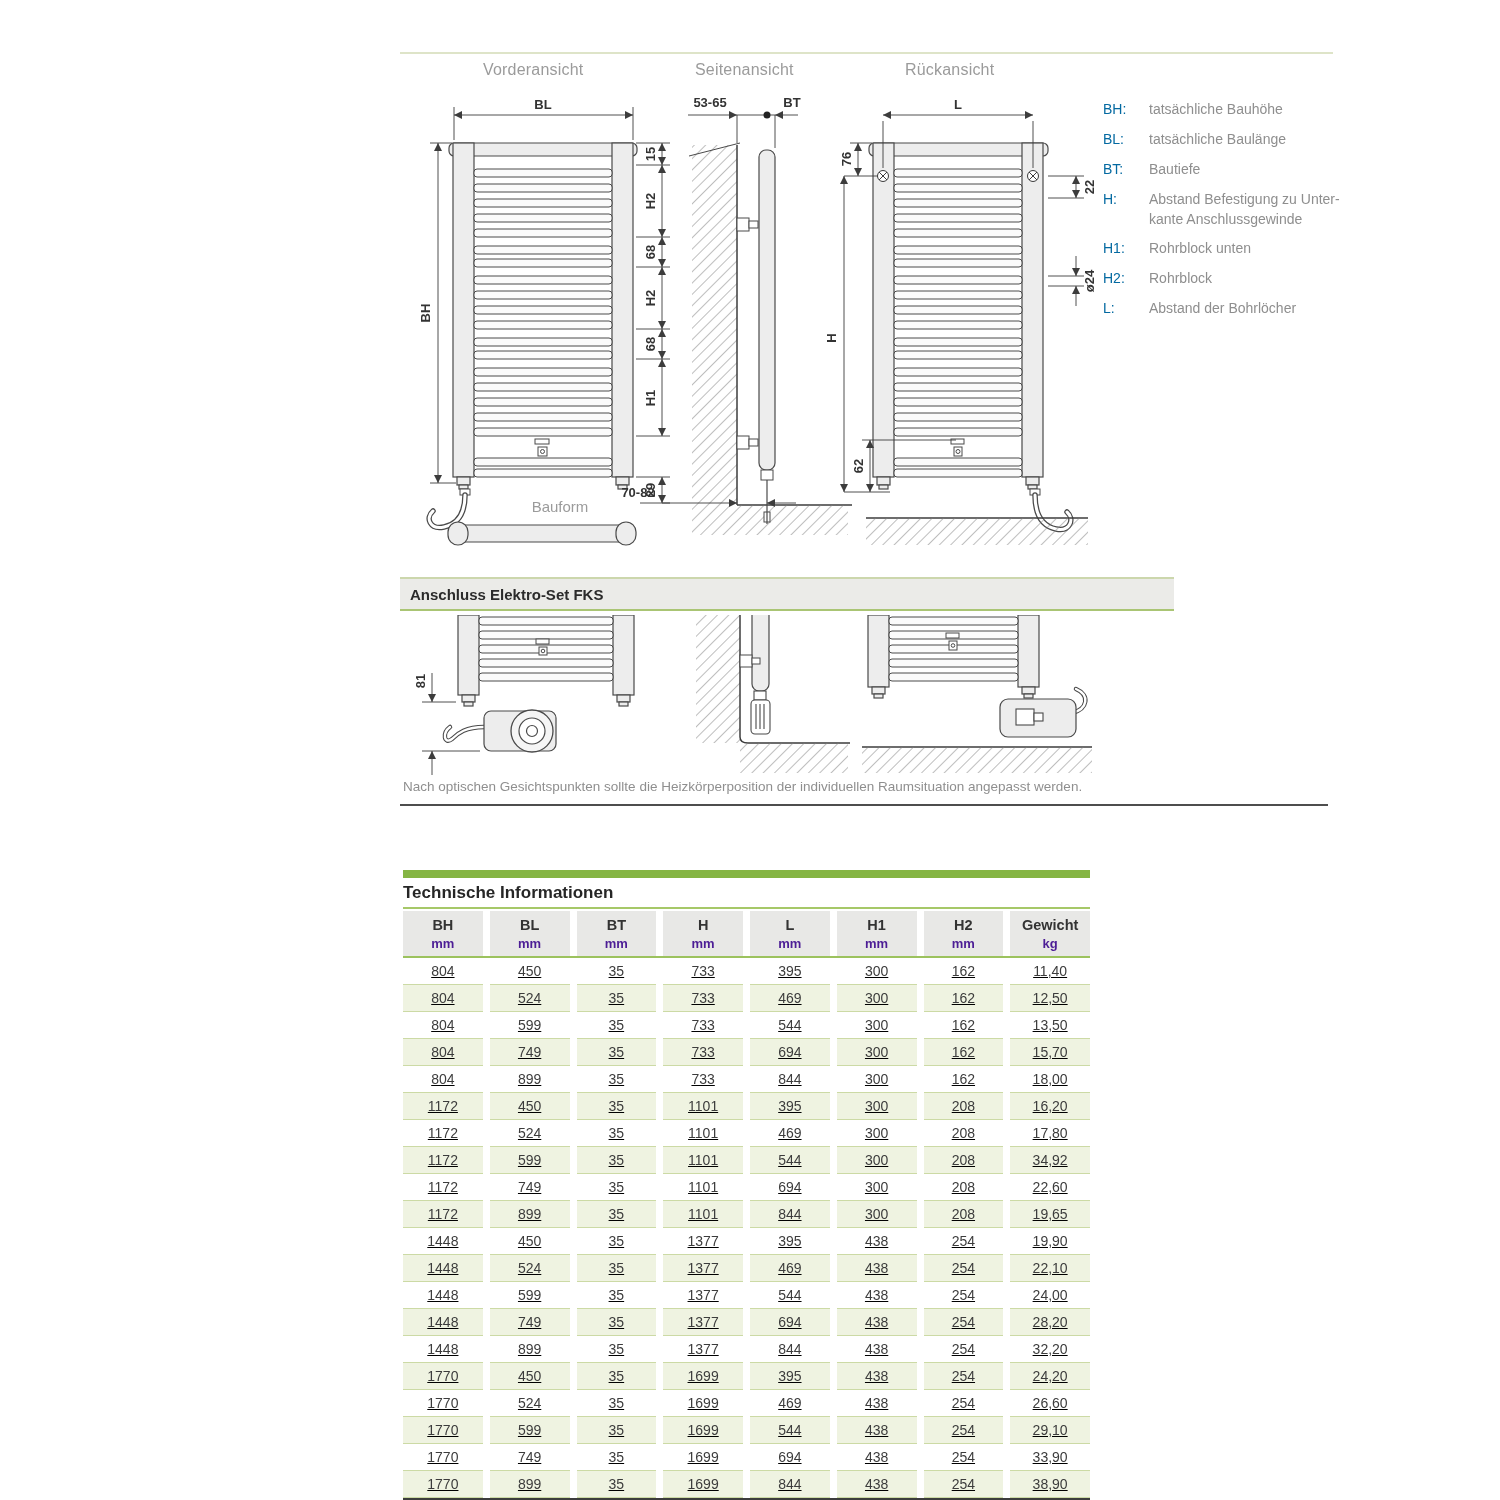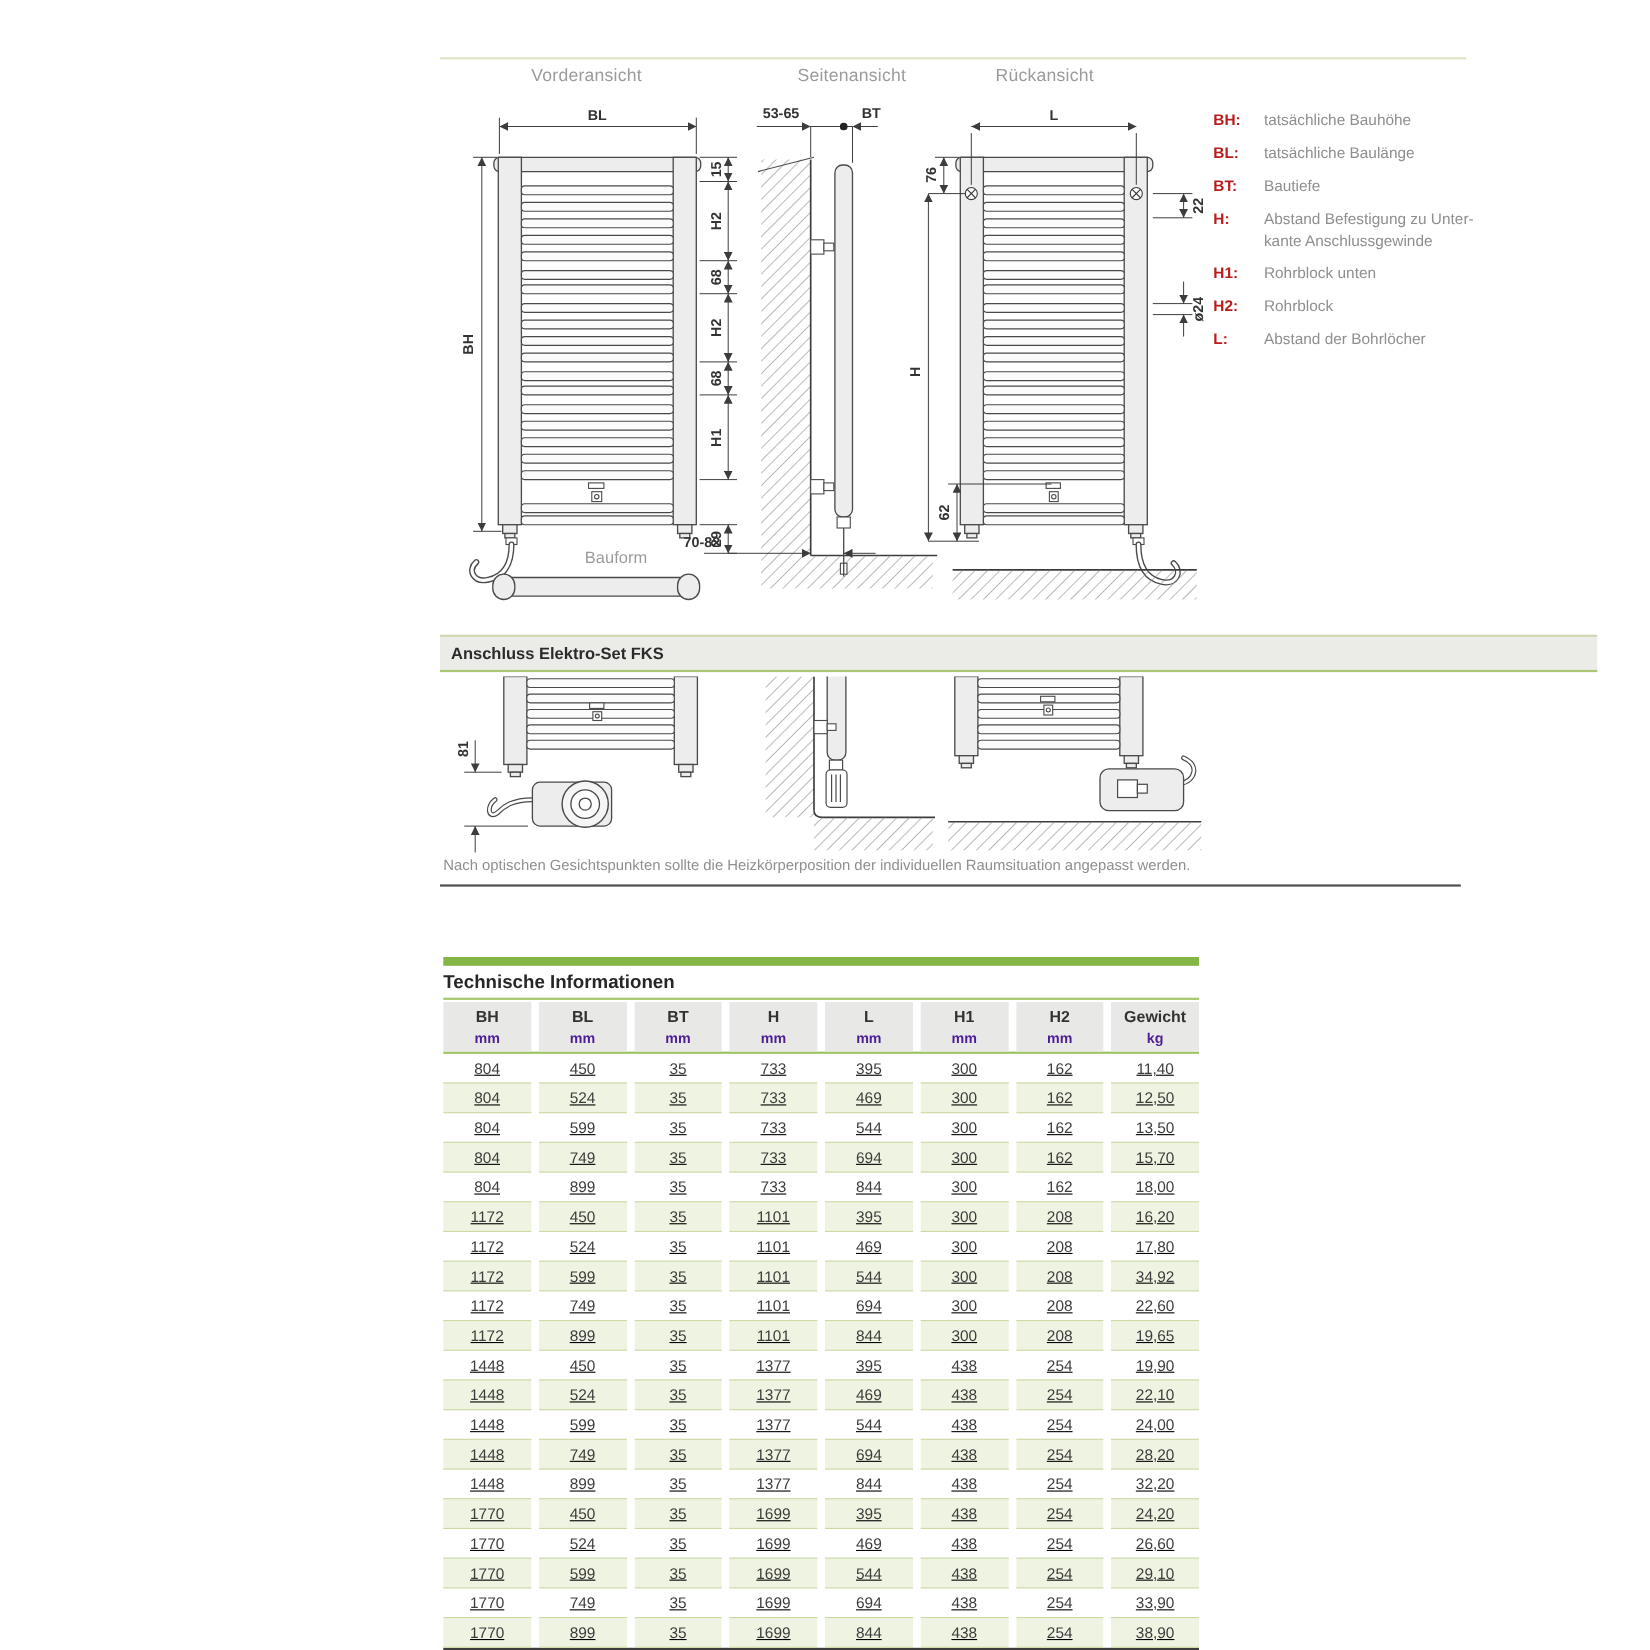--- a/index.html
+++ b/index.html
@@ -4,29 +4,29 @@
 <style>
   html,body{margin:0;padding:0;}
   body{
     width:1500px;height:1500px;position:relative;background:#ffffff;
     font-family:"Liberation Sans", sans-serif;overflow:hidden;
   }
   .abs{position:absolute;}
   .hairline-top{left:400px;top:52px;width:933px;height:2px;background:#dee4c8;}
   .view-title{top:61px;font-size:16px;color:#9b9b9b;letter-spacing:.2px;}
   #vt-front{left:483px;}
-  #vt-side{left:725px;}
+  #vt-side{left:695px;}
   #vt-rear{left:905px;}
   
   .legend{left:1103px;top:100px;width:280px;}
   .legend-item{display:grid;grid-template-columns:46px 1fr;color:#8e8e8e;
     font-size:14px;line-height:1.42;margin-bottom:10px;}
-  .legend-key{color:#b91c1c;font-weight:bold;}
+  .legend-key{color:#0369a1;}
   
-  .anschluss{left:400px;top:577px;width:1052px;}
+  .anschluss{left:400px;top:577px;width:774px;}
   .anschluss-top{height:2px;background:#ccd7ad;}
   .anschluss-band{height:30px;background:#ebebe8;display:flex;align-items:center;}
   .anschluss-title{font-size:15px;font-weight:bold;color:#2b2b2b;padding-left:10px;}
   .anschluss-bot{height:2px;background:#aac574;}
   .note{left:403px;top:779px;width:900px;font-size:13.5px;color:#8f8f8f;}
   .dark-rule{left:400px;top:804px;width:928px;height:2px;background:#4e4e4e;}
   
   .table-wrap{left:403px;top:830px;width:687px;margin-top:40px;}
   .green-bar{height:8px;background:#85b544;}
   .table-title{margin-top:5px;font-size:17px;font-weight:bold;color:#262626;}

